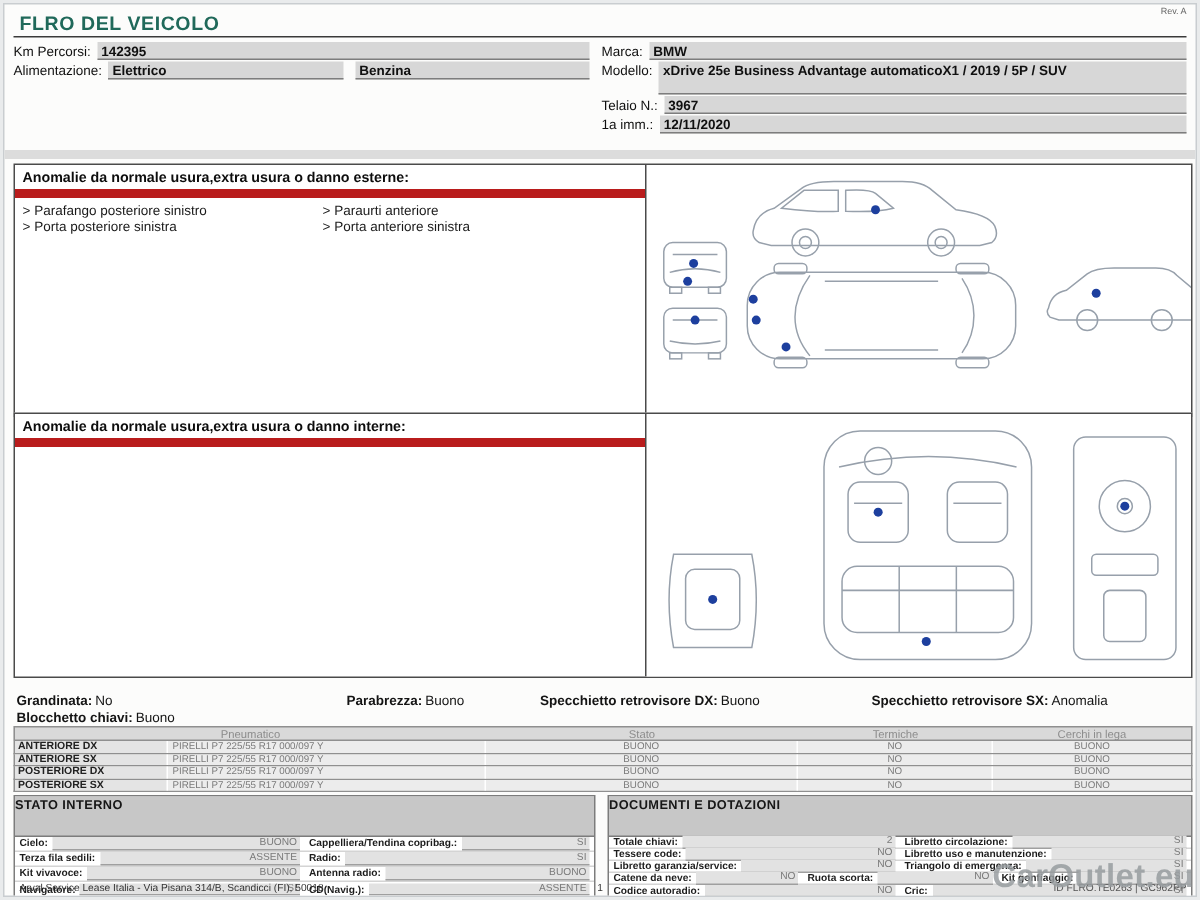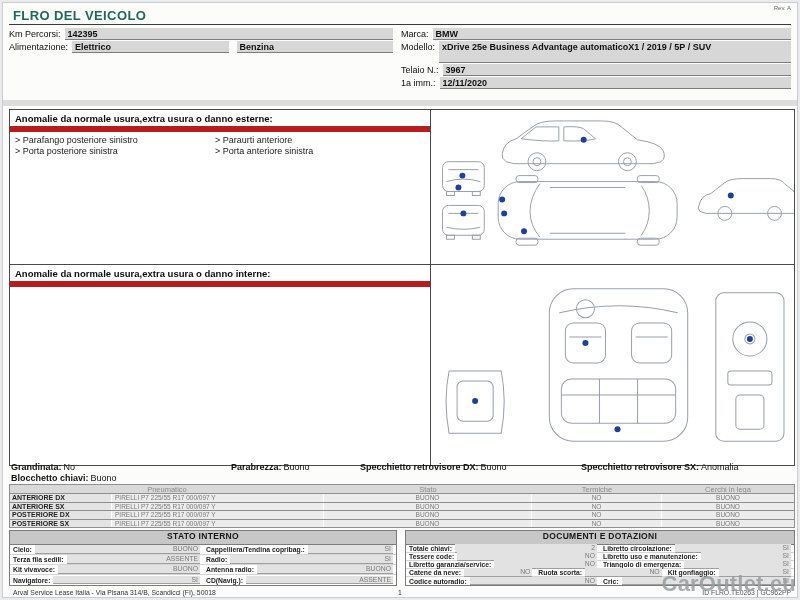--- a/index.html
+++ b/index.html
@@ -19,21 +19,21 @@
   .flabel{white-space:nowrap;padding:1px 4px 0 0;color:#101010}
   .fvalue{flex:1;background:#d7d7d7;border-bottom:1px solid #7d7d7d;font-weight:700;color:#101010;padding:1px 3px 0}
   .fvalue.second{margin-left:8px}
   .field.modello{min-height:22px}
   .field.modello .fvalue{padding-right:68px}
 
   .band{position:absolute;left:0;right:0;top:97px;height:6px;background:#dcdcdc}
 
   .abox{position:absolute;left:6px;width:786px;border:1px solid #4a4a4a;background:#fff;display:flex}
   #ext{top:106px;height:169px}
-  #int{top:261px;height:202px}
+  #int{top:272px;height:177px}
   .abox-left{flex:1;display:flex;flex-direction:column}
   .abox-title{font-size:9.5px;font-weight:700;color:#0d0d0d;padding:3px 5px 2px;border-bottom:6px solid #b91c1c}
   .abox-items{display:flex;padding:3px 5px;font-size:9px;color:#1a1a1a;line-height:11px}
   .abox-items .c1{width:200px}
   .abox-items .c2{flex:1}
   #int .c1 .item{max-width:118px}
   .diagram-panel{width:364px;border-left:1px solid #4a4a4a;background:#fff}
   .diagram-panel svg{display:block;width:100%;height:100%}
 
   .summary{position:absolute;left:6px;top:459px;right:6px;font-size:9px;color:#141414}
@@ -53,21 +53,21 @@
   .c-pos{width:102px;background:#e4e4e4;font-weight:700;font-size:7px;color:#222;padding:0 2px;border-right:1px solid #fff}
   .c-spec{width:212px;background:#ececec;color:#7a7a7a;font-size:6.5px;padding:0 3px;border-right:1px solid #fff}
   .c-stato{width:208px;background:#ececec;color:#7a7a7a;font-size:6.5px;justify-content:center;border-right:1px solid #fff}
   .c-term{width:130px;background:#ececec;color:#7a7a7a;font-size:6.5px;justify-content:center;border-right:1px solid #fff}
   .c-cerchi{flex:1;background:#ececec;color:#7a7a7a;font-size:6.5px;justify-content:center}
 
   .bottom{position:absolute;left:6px;top:527px;width:786px;display:flex;gap:8px}
   .btable{border:1px solid #7c7c7c;background:#fff}
   .bt-left{width:388px}
   .bt-right{flex:1}
-  .bt-header{background:#c7c7c7;border-bottom:1px solid #7c7c7c;font-size:8.5px;font-weight:700;text-align:center;height:14px;line-height:11px;color:#171717;letter-spacing:.3px}
+  .bt-header{background:#c7c7c7;border-bottom:1px solid #7c7c7c;font-size:8.5px;font-weight:700;text-align:left;height:27px;line-height:11px;color:#171717;letter-spacing:.3px}
   .brow{display:flex;align-items:center;border-bottom:1px solid #d4d4d4}
   .bt-left .brow{height:10px}
   .bt-right .brow{height:8px}
   .brow:last-child{border-bottom:0}
   .bpair{flex:1;display:flex;align-items:center;height:100%;padding:0 3px}
   .bpair .bl{font-weight:700;font-size:6.8px;white-space:nowrap;padding-right:3px;color:#1c1c1c}
   .bpair .bv{flex:1;background:#e2e2e2;border-bottom:1px solid #9f9f9f;color:#7a7a7a;font-size:6.8px;text-align:right;padding:0 2px;line-height:7.5px}
 
   .footer{position:absolute;left:6px;right:6px;top:586px;height:10px;font-size:6.8px;color:#333}
   .f-company{position:absolute;left:4px;top:0}

